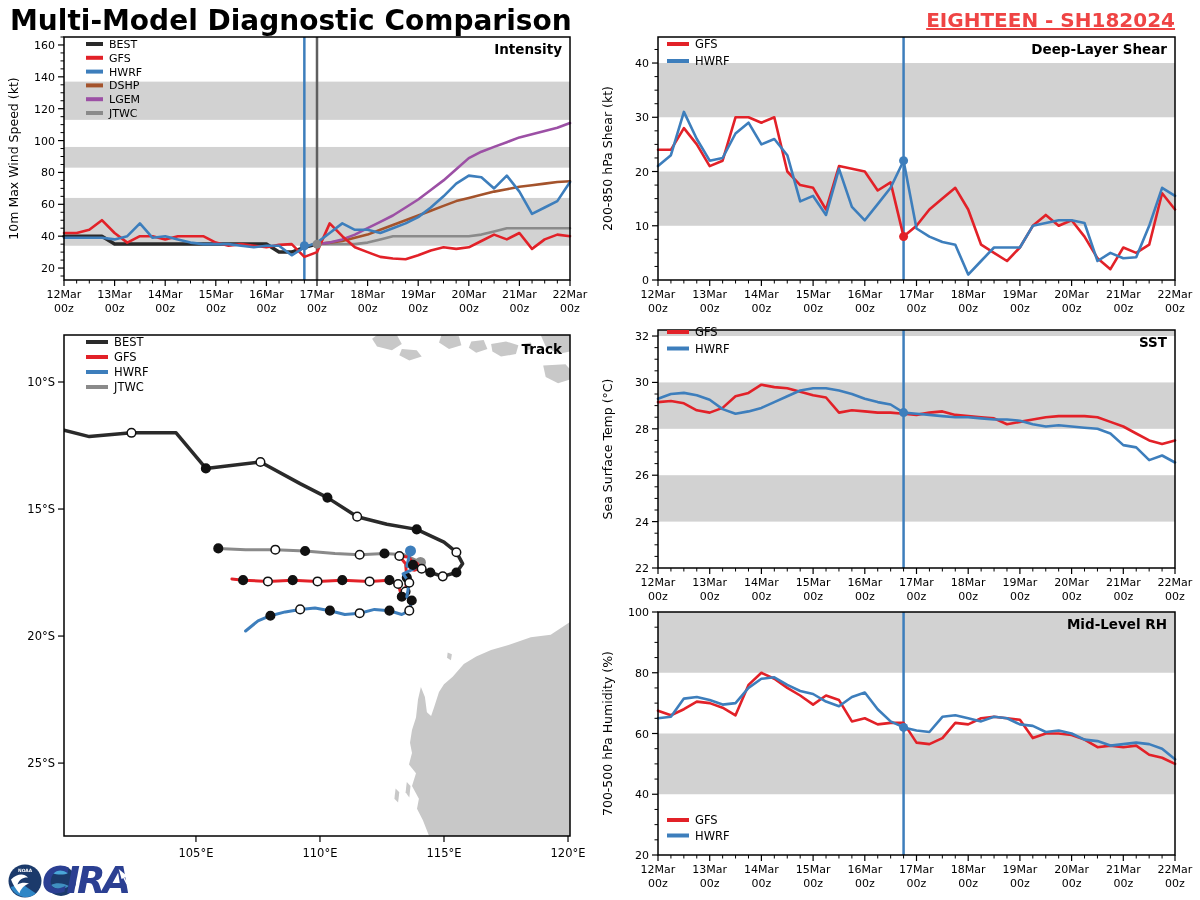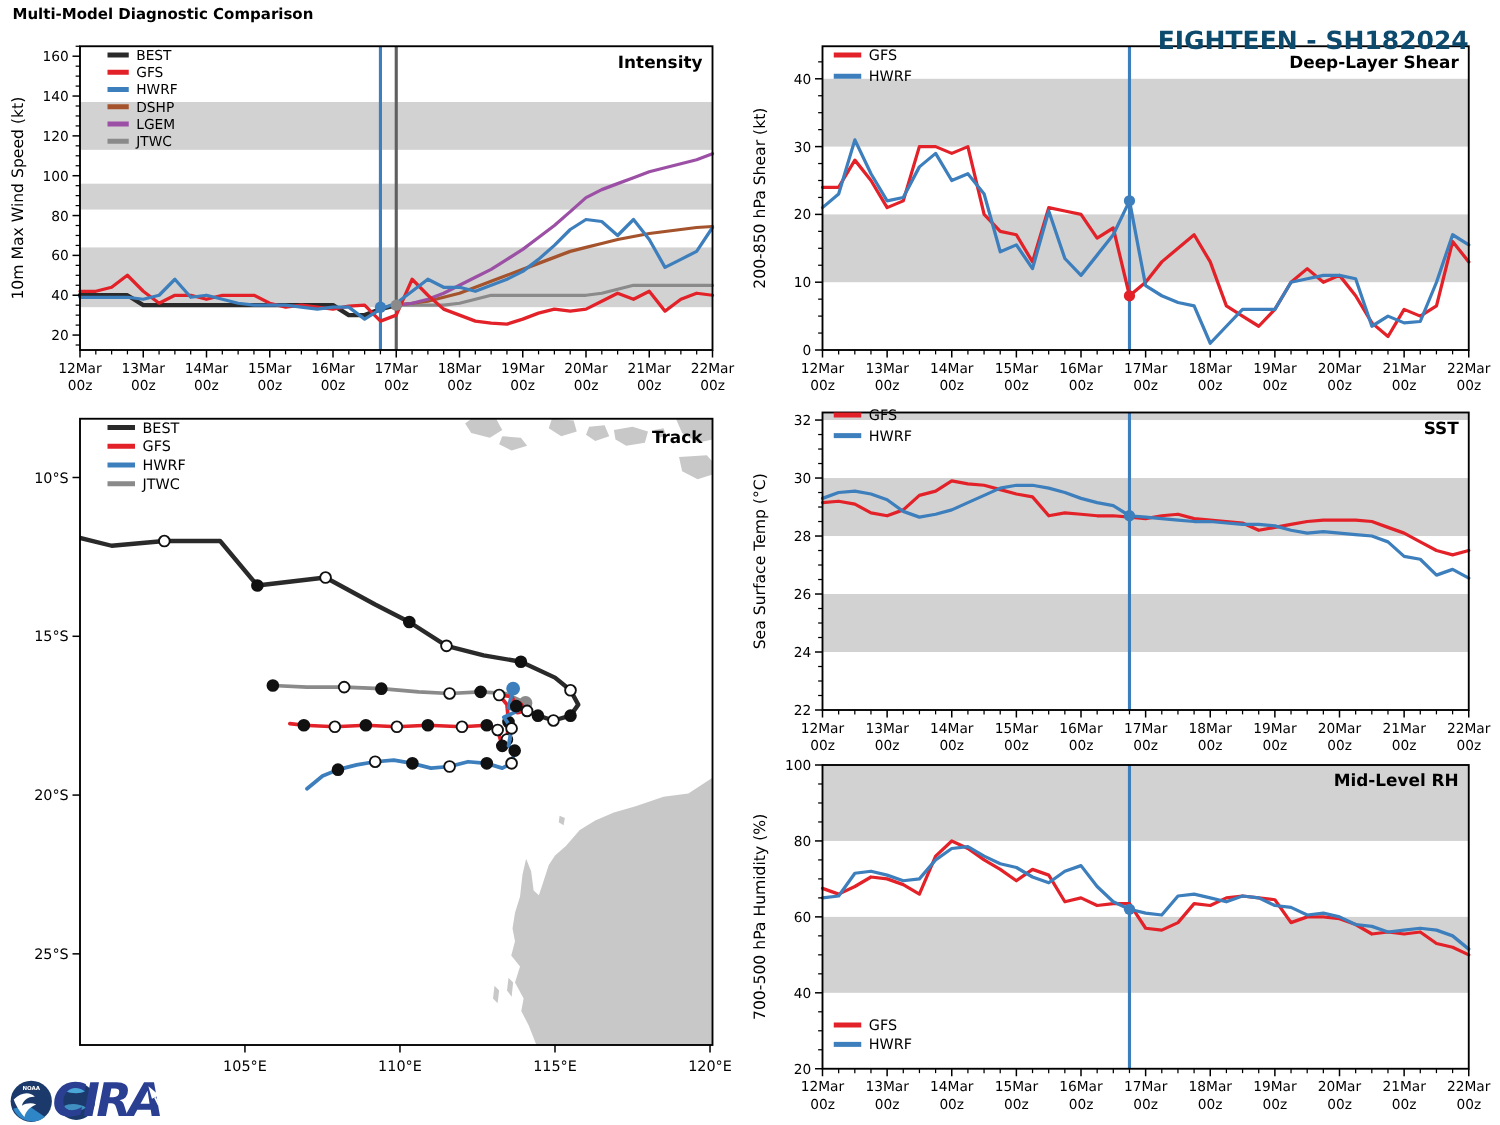--- a/index.html
+++ b/index.html
@@ -1,19 +1,19 @@
 <!DOCTYPE html>
 <html><head>
 <meta charset="utf-8">
 <style>
   html,body{margin:0;padding:0;background:#fff;}
   .fig{position:relative;width:1200px;height:900px;background:#fff;overflow:hidden;
        font-family:"DejaVu Sans","Liberation Sans",sans-serif;}
-  .title-left{position:absolute;left:10px;top:4px;font-size:12px;font-weight:bold;color:#000;}
-  .title-right{position:absolute;right:25px;top:20px;font-size:20px;font-weight:bold;color:#0c4a6e;}
+  .title-left{position:absolute;left:10px;top:4px;font-size:28px;font-weight:bold;color:#000;}
+  .title-right{position:absolute;right:25px;top:8px;font-size:20px;font-weight:bold;color:#ef4444;text-decoration:underline;}
   svg text{font-family:"DejaVu Sans","Liberation Sans",sans-serif;}
 </style>
 </head>
 <body>
 
 <div class="fig">
   <div class="title-left">Multi-Model Diagnostic Comparison</div>
   <div class="title-right">EIGHTEEN - SH182024</div>
   <svg id="fig-svg" width="1200" height="900" viewBox="0 0 1200 900">
       <g>

